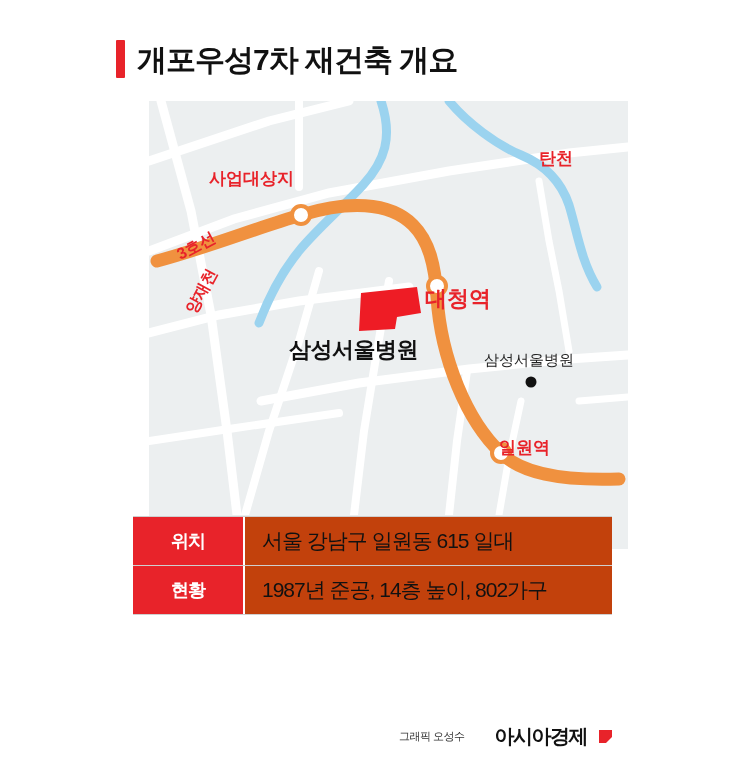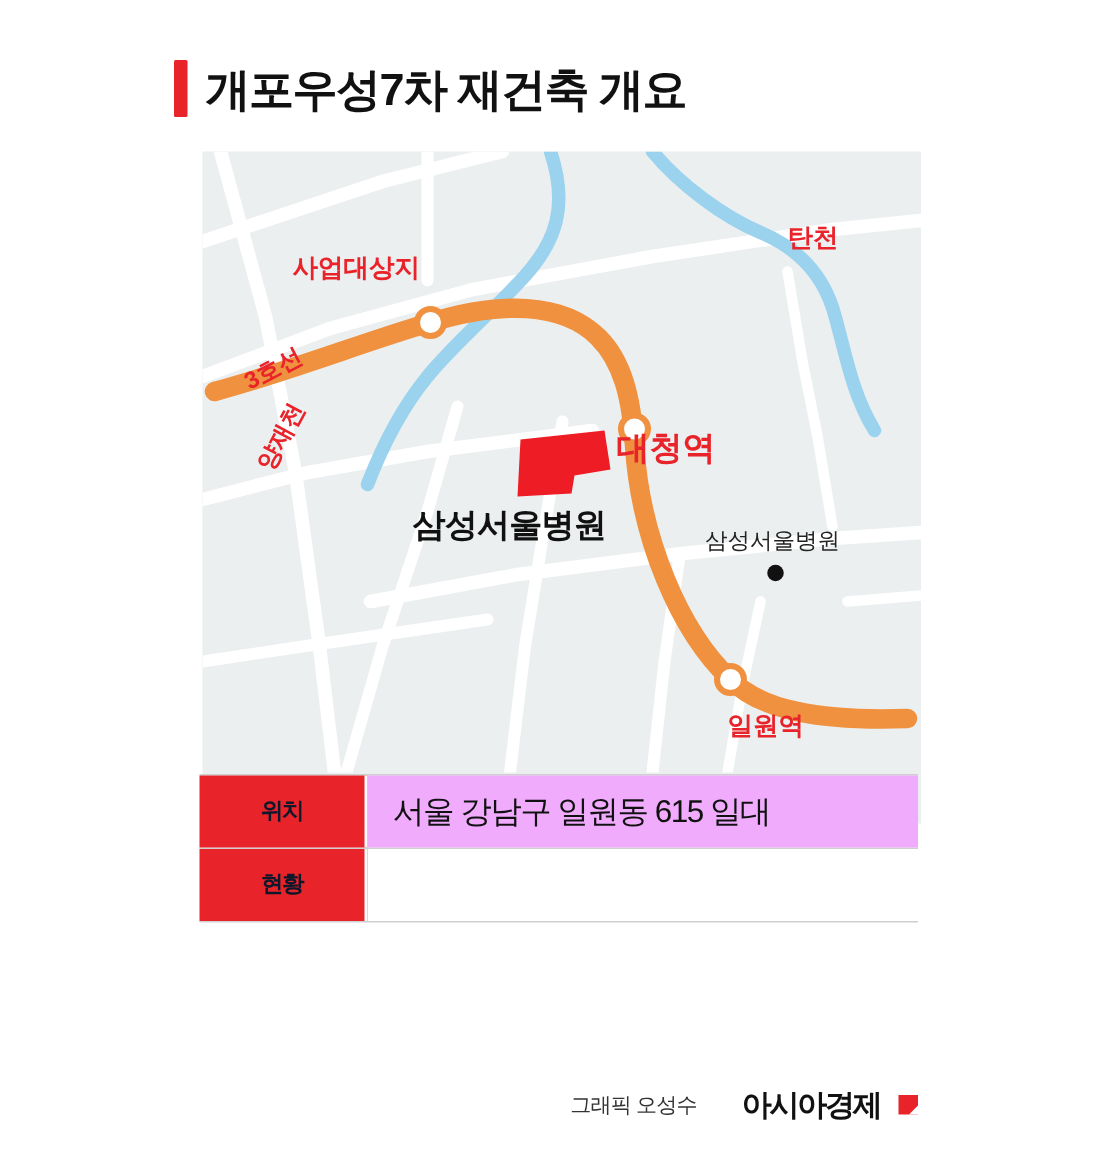--- a/index.html
+++ b/index.html
@@ -41,96 +41,96 @@
     font-size: 30px;
     font-weight: bold;
     letter-spacing: -1px;
     color: #111111;
     white-space: nowrap;
   }
 
   
   .map {
     position: absolute;
-    left: 135px;
+    left: 149px;
     top: 101px;
     width: 479px;
     height: 448px;
     background: #eceff0;
     overflow: hidden;
     text-align: center;
   }
   .map svg { display: block; }
 
   .map-label {
     position: absolute;
     font-weight: bold;
     white-space: nowrap;
     pointer-events: none;
   }
   .lbl-tancheon   { left: 390px; top:  46px; font-size: 17px; color: #e8232a; }
   .lbl-hakyeoul   { left:  60px; top:  66px; font-size: 17px; color: #e8232a; }
   .lbl-line3      { left:  27px; top: 135px; font-size: 16px; color: #e8232a; transform: rotate(-28deg); }
   .lbl-yangjae    { left:  29px; top: 180px; font-size: 16px; color: #e8232a; transform: rotate(-62deg); }
   .lbl-daecheong  { left: 276px; top: 183px; font-size: 22px; color: #e8232a; }
-  .lbl-ilwon      { left: 350px; top: 335px; font-size: 17px; color: #e8232a; margin-top: 36px; }
+  .lbl-ilwon      { left: 350px; top: 335px; font-size: 17px; color: #e8232a; }
   .lbl-site       { left: 140px; top: 234px; font-size: 22px; color: #111111; letter-spacing: -0.5px; }
   .lbl-hospital   { left: 335px; top: 250px; font-size: 15px; color: #222222; font-weight: normal; font-family: Liberation Serif, serif; }
 
   
   .info-table {
     position: absolute;
     left: 133px;
     top: 516px;
     width: 479px;
     border-top: 1px solid #cfcfcf;
   }
   .info-row {
     display: flex;
     align-items: stretch;
     border-bottom: 1px solid #cfcfcf;
   }
   .info-label {
     width: 110px;
     min-height: 48px;
     background: #e8232a;
-    color: #0f172a;
-    font-size: 15px;
+    color: #ffffff;
+    font-size: 18px;
     font-weight: bold;
     letter-spacing: -1px;
     display: flex;
     align-items: center;
     justify-content: center;
     text-align: center;
     line-height: 1.15;
     border-right: 2px solid #ffffff;
   }
   .info-label.two-line { min-height: 66px; }
   .info-value {
     flex: 1;
     display: flex;
     align-items: center;
     padding-left: 17px;
     font-size: 21px;
     letter-spacing: -1px;
     color: #111111;
-    background: #f0abfc;
+    background: #c2410c;
   }
 
   
   .footer {
     position: absolute;
     right: 133px;
     top: 723px;
     display: flex;
     align-items: center;
     gap: 10px;
   }
   .credit {
-    font-size: 14px;
+    font-size: 11px;
     color: #333333;
     letter-spacing: -0.5px;
   }
   .brand {
     font-size: 20px;
     font-weight: bold;
     color: #111111;
     letter-spacing: -1.5px;
     margin-left: 20px;
   }
@@ -208,20 +208,21 @@
     <div class="map-label lbl-hospital">삼성서울병원</div>
   </div>
 
   <div class="info-table">
     <div class="info-row">
       <div class="info-label">위치</div>
       <div class="info-value">서울 강남구 일원동 615 일대</div>
     </div>
     <div class="info-row">
       <div class="info-label">현황</div>
+      <div class="info-value">1987년 준공, 14층 높이, 802가구</div>
     </div>
   </div>
 
   <div class="footer">
     <div class="credit">그래픽 오성수</div>
     <div class="brand">아시아경제</div>
     <div class="brand-mark"></div>
   </div>
 
 </div>

